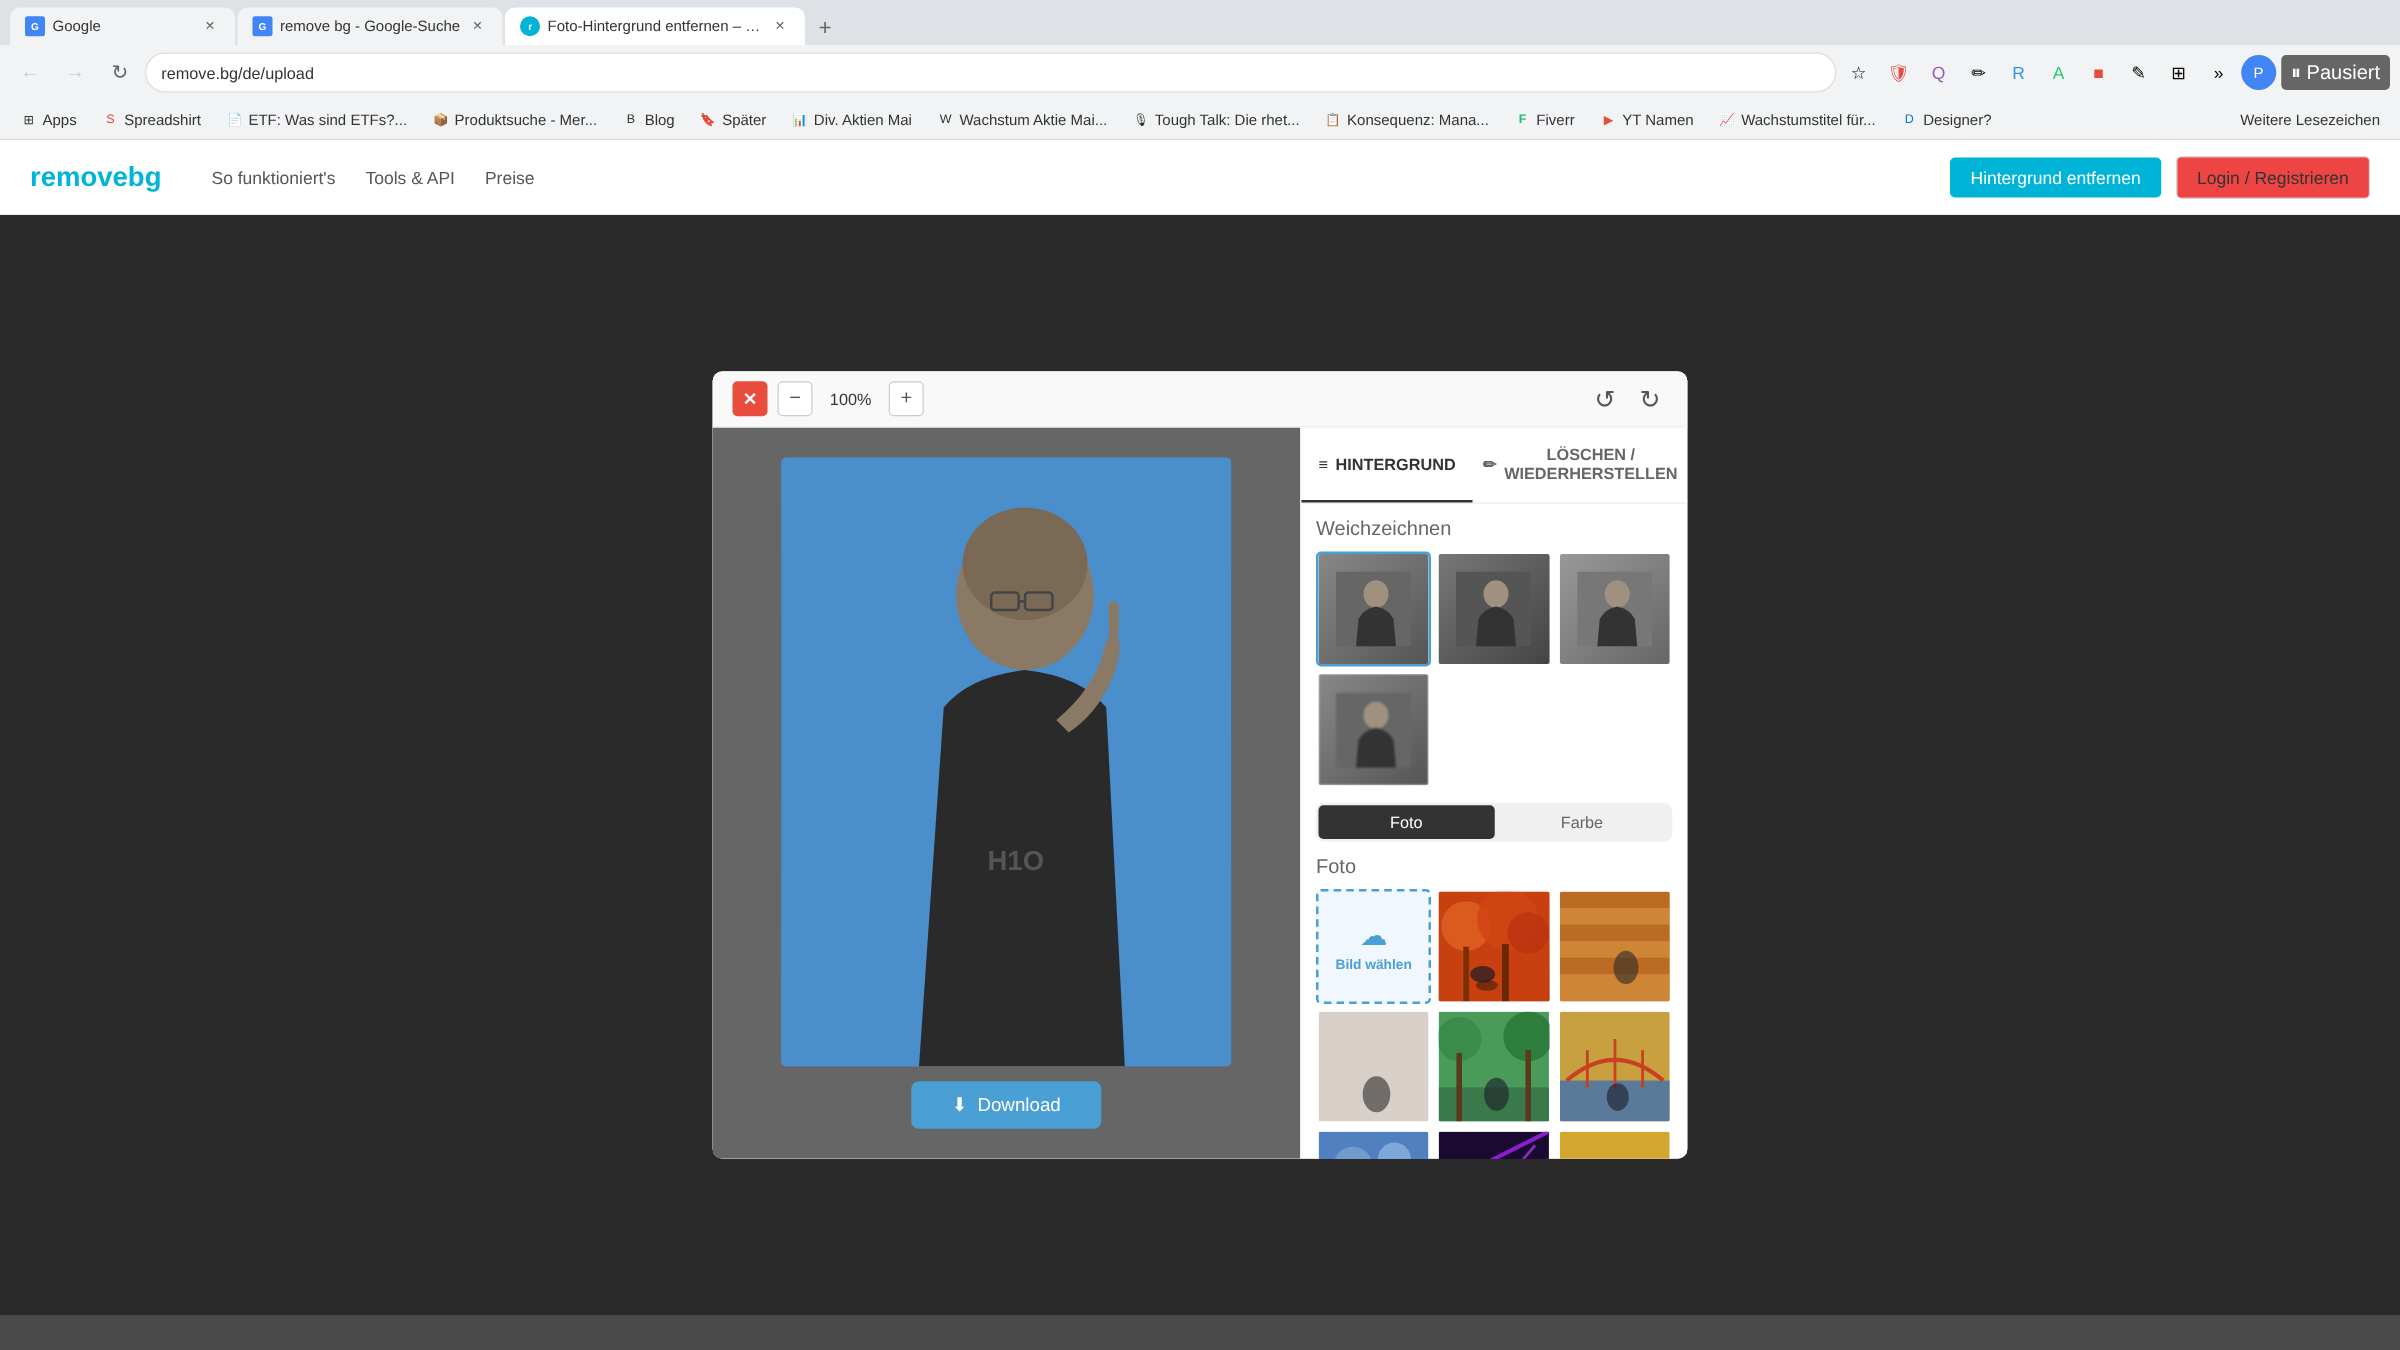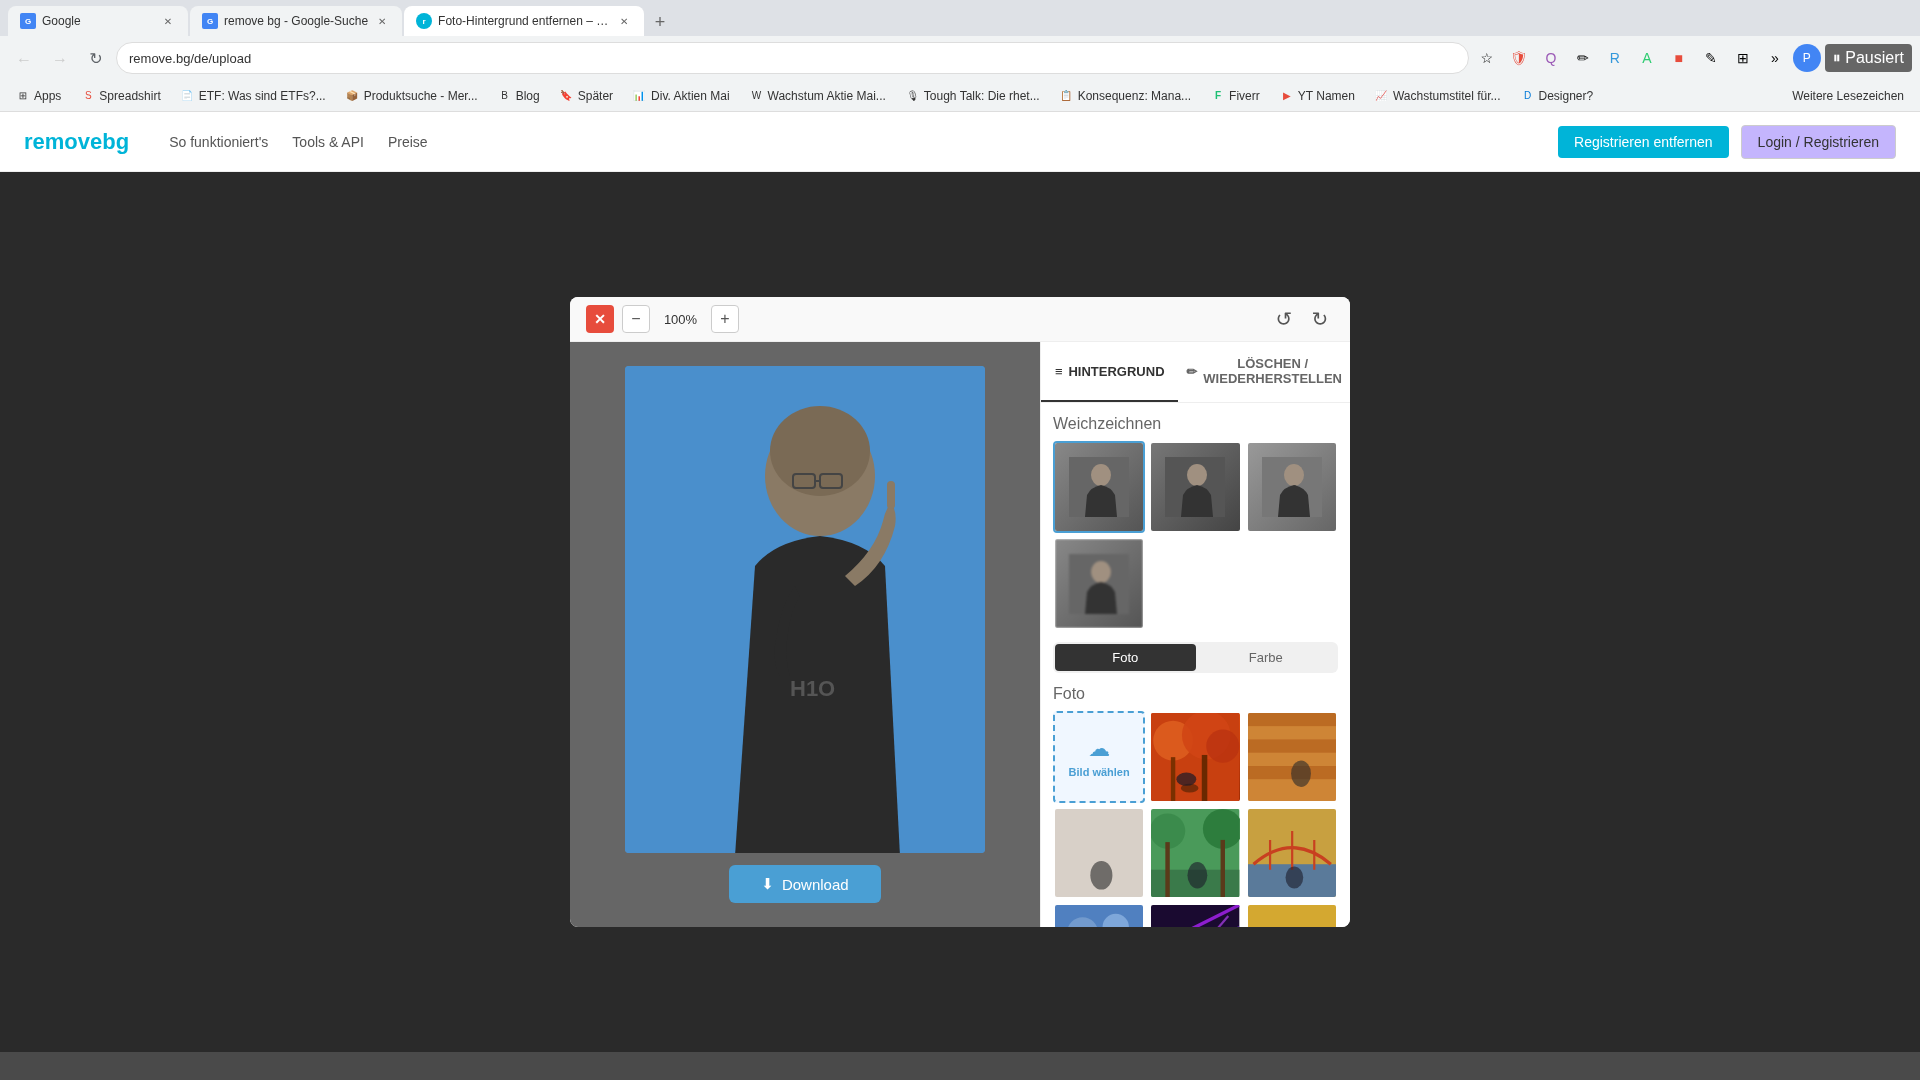--- a/index.html
+++ b/index.html
@@ -33,21 +33,21 @@
     .page-bg { width: 100%; height: calc(1080px - 36px - 44px - 32px - 28px); background: #555; position: relative; }
 
     
     .removebg-header { background: white; height: 60px; display: flex; align-items: center; padding: 0 24px; border-bottom: 1px solid #eee; position: absolute; top: 0; left: 0; right: 0; z-index: 1; }
     .removebg-logo { font-size: 22px; font-weight: bold; color: #333; margin-right: 40px; }
     .removebg-logo span { color: #00b4d8; }
     .header-nav { display: flex; gap: 24px; }
     .header-nav a { font-size: 14px; color: #555; text-decoration: none; cursor: pointer; }
     .header-actions { margin-left: auto; display: flex; gap: 12px; align-items: center; }
     .btn-primary { background: #00b4d8; color: white; border: none; padding: 8px 16px; border-radius: 4px; cursor: pointer; font-size: 14px; }
-    .btn-outline { background: #c4b5fd; color: #333; border: 1px solid #ccc; padding: 8px 16px; border-radius: 4px; cursor: pointer; font-size: 14px; }
+    .btn-outline { background: #ef4444; color: #333; border: 1px solid #ccc; padding: 8px 16px; border-radius: 4px; cursor: pointer; font-size: 14px; }
 
     
     .page-content { position: absolute; top: 60px; left: 0; right: 0; bottom: 0; background: rgba(0,0,0,0.5); }
 
     
     .modal-overlay { position: absolute; top: 0; left: 0; right: 0; bottom: 0; display: flex; justify-content: center; align-items: center; }
 
     
     .modal { background: white; border-radius: 8px; width: 780px; max-height: 650px; position: relative; overflow: hidden; display: flex; flex-direction: column; }
     .modal-toolbar { display: flex; align-items: center; padding: 8px 16px; background: #f9f9f9; border-bottom: 1px solid #eee; gap: 8px; }
@@ -212,21 +212,21 @@
   <div class="removebg-header">
     <div class="removebg-logo">
       <span>remove</span><span style="color:#00b4d8;">bg</span>
     </div>
     <nav class="header-nav">
       <a>So funktioniert's</a>
       <a>Tools &amp; API</a>
       <a>Preise</a>
     </nav>
     <div class="header-actions">
-      <button class="btn-primary">Registrieren entfernen</button>
+      <button class="btn-primary">Hintergrund entfernen</button>
       <button class="btn-outline">Login / Registrieren</button>
     </div>
   </div>
 
   <div class="page-content">
 
     <div class="modal-overlay">
 
       <div class="modal" style="width:780px; max-height:630px;">
 

